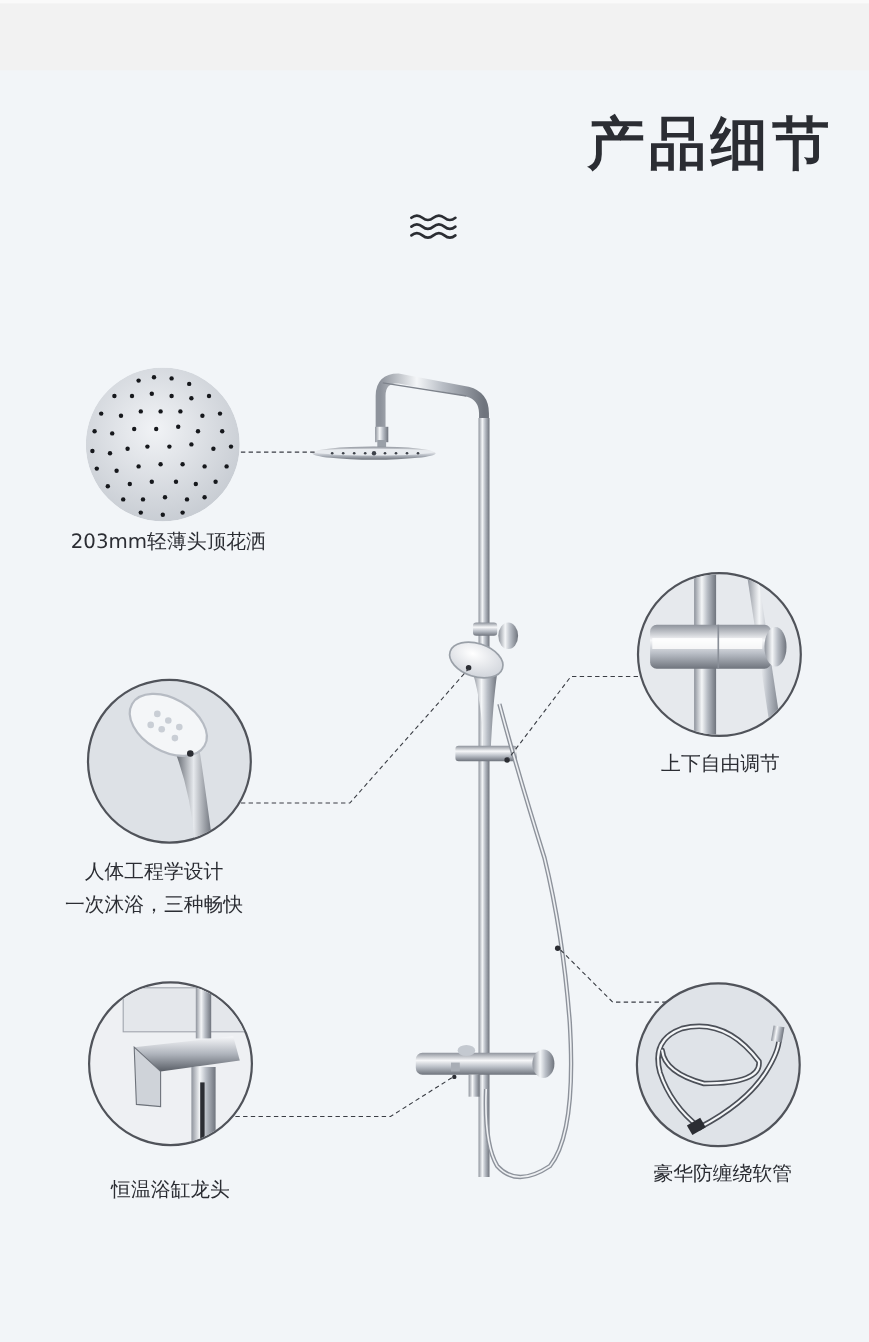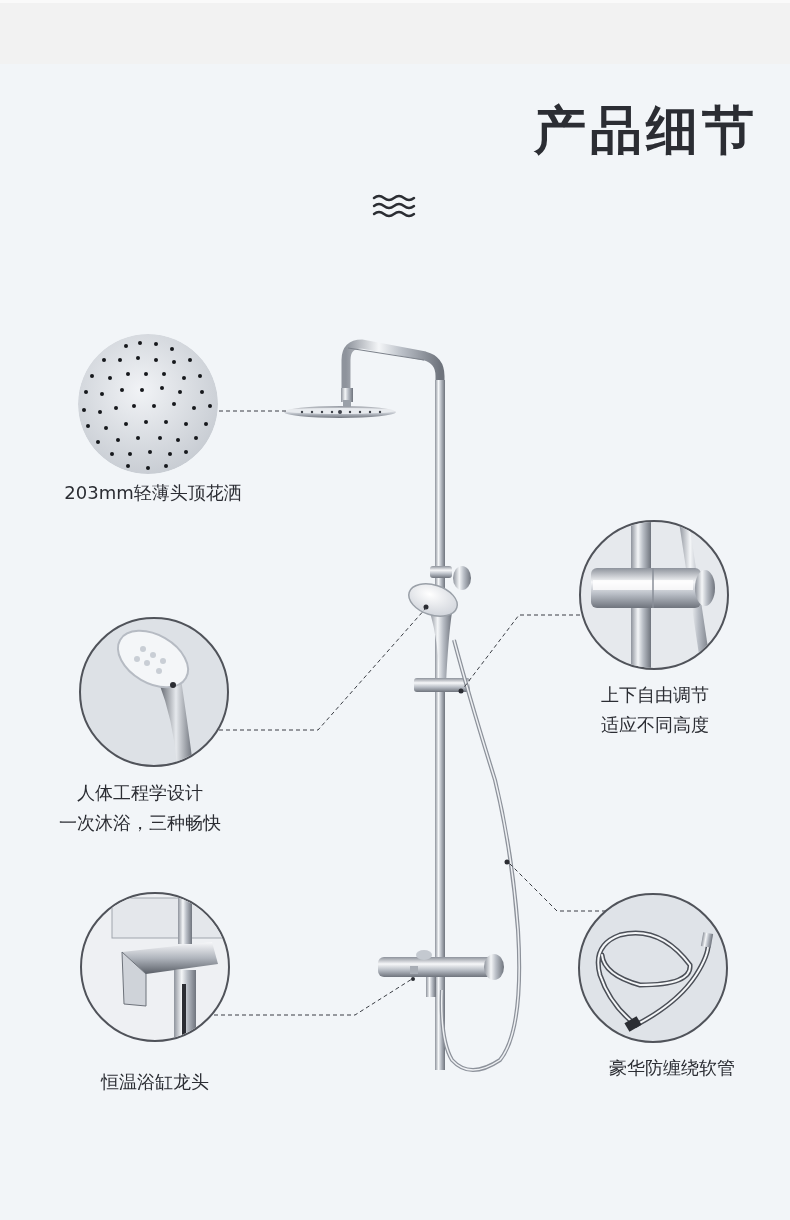--- a/index.html
+++ b/index.html
@@ -228,32 +228,31 @@
     <rect x="50" y="0" width="20" height="146" fill="url(#chromeV)"></rect>
     <path d="M98 0 L108 0 L130 146 L120 146 Z" fill="url(#chromeV)"></path>
     <rect x="10" y="46" width="110" height="40" rx="6" fill="url(#chromeH)"></rect>
     <rect x="12" y="58" width="100" height="10" fill="#ffffff" opacity="0.8"></rect>
     <line x1="72" y1="46" x2="72" y2="86" stroke="#8a8f98" stroke-width="1.5"></line>
     <ellipse cx="124" cy="66" rx="10" ry="18" fill="url(#chromeV)"></ellipse>
   </svg>
 </div>
 <div class="caption" style="left:560px;top:680px;width:190px;">
   <div>上下自由调节</div>
-  <div>适应不同高度</div>
 </div>
 
 <div class="detail bordered" style="left:578px;top:893px;width:150px;height:150px;background:#dfe3e8;">
   <svg width="146" height="146" viewBox="0 0 146 146">
     <g fill="none" stroke="#4c5058" stroke-width="5" stroke-linecap="round">
       <path d="M56 130 Q98 108 116 80 Q130 58 128 46"></path>
       <path d="M56 130 Q30 110 20 80 Q12 50 40 40 Q80 30 110 70 Q112 90 60 90 Q24 80 22 60"></path>
     </g>
     <g fill="none" stroke="#f4f6f8" stroke-width="2" stroke-linecap="round">
       <path d="M56 130 Q98 108 116 80 Q130 58 128 46"></path>
       <path d="M56 130 Q30 110 20 80 Q12 50 40 40 Q80 30 110 70 Q112 90 60 90 Q24 80 22 60"></path>
     </g>
     <rect x="122" y="38" width="10" height="14" fill="url(#chromeV)" transform="rotate(10 127 45)"></rect>
     <rect x="46" y="124" width="14" height="10" fill="#2b2d33" transform="rotate(-30 53 129)"></rect>
   </svg>
 </div>
-<div class="caption" style="left:572px;top:1053px;width:200px;">
+<div class="caption" style="left:557px;top:1053px;width:200px;">
   <div>豪华防缠绕软管</div>
 </div>
 
 </body></html>

